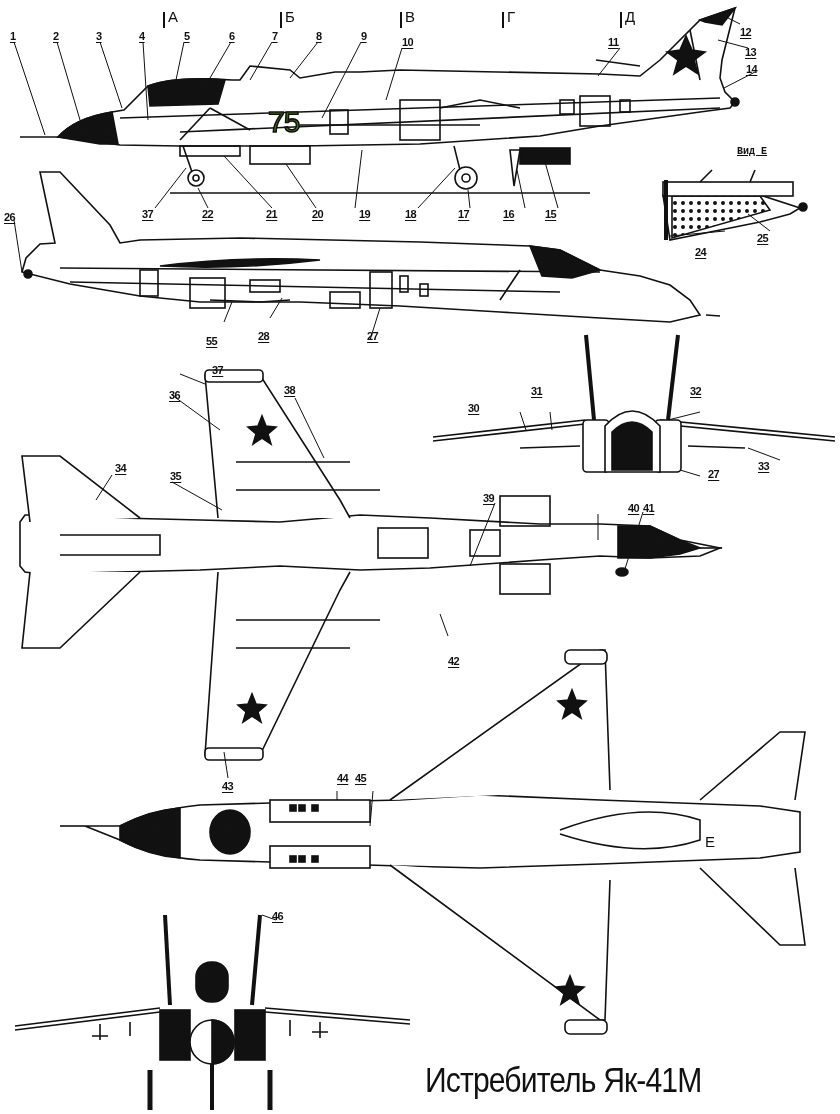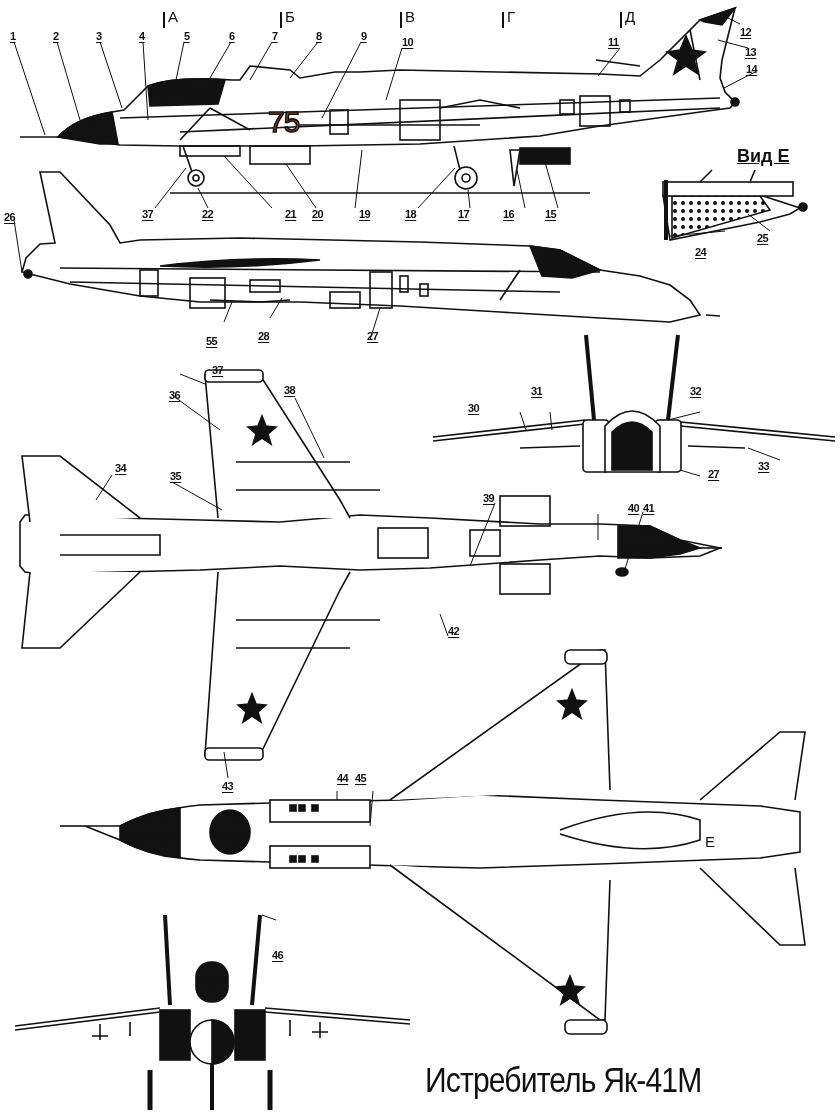--- a/index.html
+++ b/index.html
@@ -2,23 +2,23 @@
 <html><head>
 <meta charset="utf-8">
 <style>
   html,body{margin:0;padding:0;background:#ffffff;}
   body{width:840px;height:1114px;position:relative;overflow:hidden;font-family:"Liberation Sans",sans-serif;color:#111;}
   svg.main{position:absolute;left:0;top:0;}
   .lbl{position:absolute;font-family:"Liberation Sans",sans-serif;font-size:11px;font-weight:bold;letter-spacing:-0.5px;color:#111;text-decoration:underline;text-underline-offset:2px;}
   .sec{position:absolute;font-family:"Liberation Sans",sans-serif;font-size:15px;color:#111;}
   .sec::before{content:"";display:inline-block;width:2px;height:16px;background:#111;margin-right:3px;vertical-align:-6px;}
   .title{position:absolute;left:425px;top:1060px;font-family:"Liberation Sans",sans-serif;font-size:35px;letter-spacing:-1px;color:#111;transform:scaleX(0.86);transform-origin:left top;}
-  .vid{position:absolute;left:737px;top:146px;font-size:18px;font-weight:bold;text-decoration:underline;}
+  .vid{position:absolute;left:737px;top:146px;font-size:10px;font-weight:bold;text-decoration:underline;font-family:Liberation Mono, monospace;}
   .e-mark{position:absolute;left:705px;top:833px;font-size:15px;}
-  .num75{position:absolute;left:268px;top:105px;font-size:30px;font-family:"Liberation Sans",sans-serif;color:#c2410c;-webkit-text-stroke:1.6px #111;letter-spacing:-1px;}
+  .num75{position:absolute;left:268px;top:105px;font-size:30px;font-family:"Liberation Sans",sans-serif;color:#4d7c0f;-webkit-text-stroke:1.6px #111;letter-spacing:-1px;}
 </style>
 </head>
 <body>
 
 <svg class="main" width="840" height="1114" viewBox="0 0 840 1114" fill="none" stroke="#111" stroke-width="1.6">
   <defs>
     <pattern id="speckle" width="6" height="6" patternUnits="userSpaceOnUse">
       <rect width="6" height="6" fill="#111"></rect>
       <circle cx="1.5" cy="1.5" r="0.9" fill="#fff"></circle>
       <circle cx="4.3" cy="4" r="0.8" fill="#fff"></circle>
@@ -248,21 +248,21 @@
 <div class="lbl" style="left:608px;top:36px;">11</div>
 <div class="lbl" style="left:740px;top:26px;">12</div>
 <div class="lbl" style="left:745px;top:46px;">13</div>
 <div class="lbl" style="left:746px;top:63px;">14</div>
 <div class="lbl" style="left:545px;top:208px;">15</div>
 <div class="lbl" style="left:503px;top:208px;">16</div>
 <div class="lbl" style="left:458px;top:208px;">17</div>
 <div class="lbl" style="left:405px;top:208px;">18</div>
 <div class="lbl" style="left:359px;top:208px;">19</div>
 <div class="lbl" style="left:312px;top:208px;">20</div>
-<div class="lbl" style="left:266px;top:208px;margin-left:19px;">21</div>
+<div class="lbl" style="left:266px;top:208px;">21</div>
 <div class="lbl" style="left:202px;top:208px;">22</div>
 <div class="lbl" style="left:142px;top:208px;">37</div>
 <div class="lbl" style="left:695px;top:246px;">24</div>
 <div class="lbl" style="left:757px;top:232px;">25</div>
 <div class="lbl" style="left:4px;top:211px;">26</div>
 <div class="lbl" style="left:367px;top:330px;">27</div>
 <div class="lbl" style="left:258px;top:330px;">28</div>
 <div class="lbl" style="left:206px;top:335px;">55</div>
 <div class="lbl" style="left:468px;top:385px;margin-top:17px;">30</div>
 <div class="lbl" style="left:531px;top:385px;">31</div>
@@ -270,19 +270,19 @@
 <div class="lbl" style="left:758px;top:460px;">33</div>
 <div class="lbl" style="left:708px;top:468px;">27</div>
 <div class="lbl" style="left:115px;top:462px;">34</div>
 <div class="lbl" style="left:170px;top:470px;">35</div>
 <div class="lbl" style="left:169px;top:389px;">36</div>
 <div class="lbl" style="left:172px;top:364px;margin-left:40px;">37</div>
 <div class="lbl" style="left:284px;top:384px;">38</div>
 <div class="lbl" style="left:483px;top:492px;">39</div>
 <div class="lbl" style="left:628px;top:502px;">40</div>
 <div class="lbl" style="left:643px;top:502px;">41</div>
-<div class="lbl" style="left:448px;top:625px;">42</div>
+<div class="lbl" style="left:448px;top:655px;">42</div>
 <div class="lbl" style="left:222px;top:780px;">43</div>
 <div class="lbl" style="left:337px;top:772px;">44</div>
 <div class="lbl" style="left:355px;top:772px;">45</div>
-<div class="lbl" style="left:272px;top:910px;margin-top:39px;">46</div>
+<div class="lbl" style="left:272px;top:910px;">46</div>
 
 <div class="title">Истребитель Як-41М</div>
 
 </body></html>

